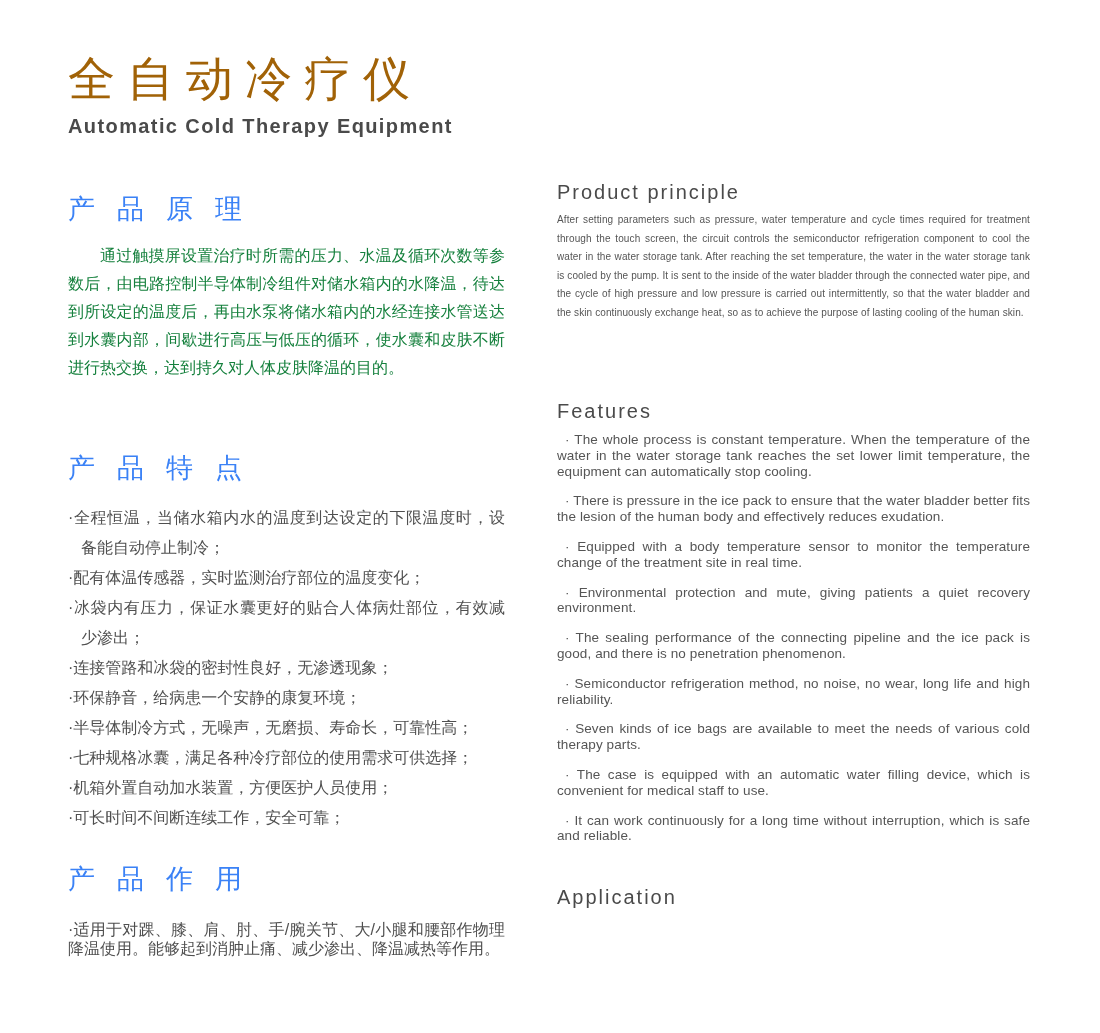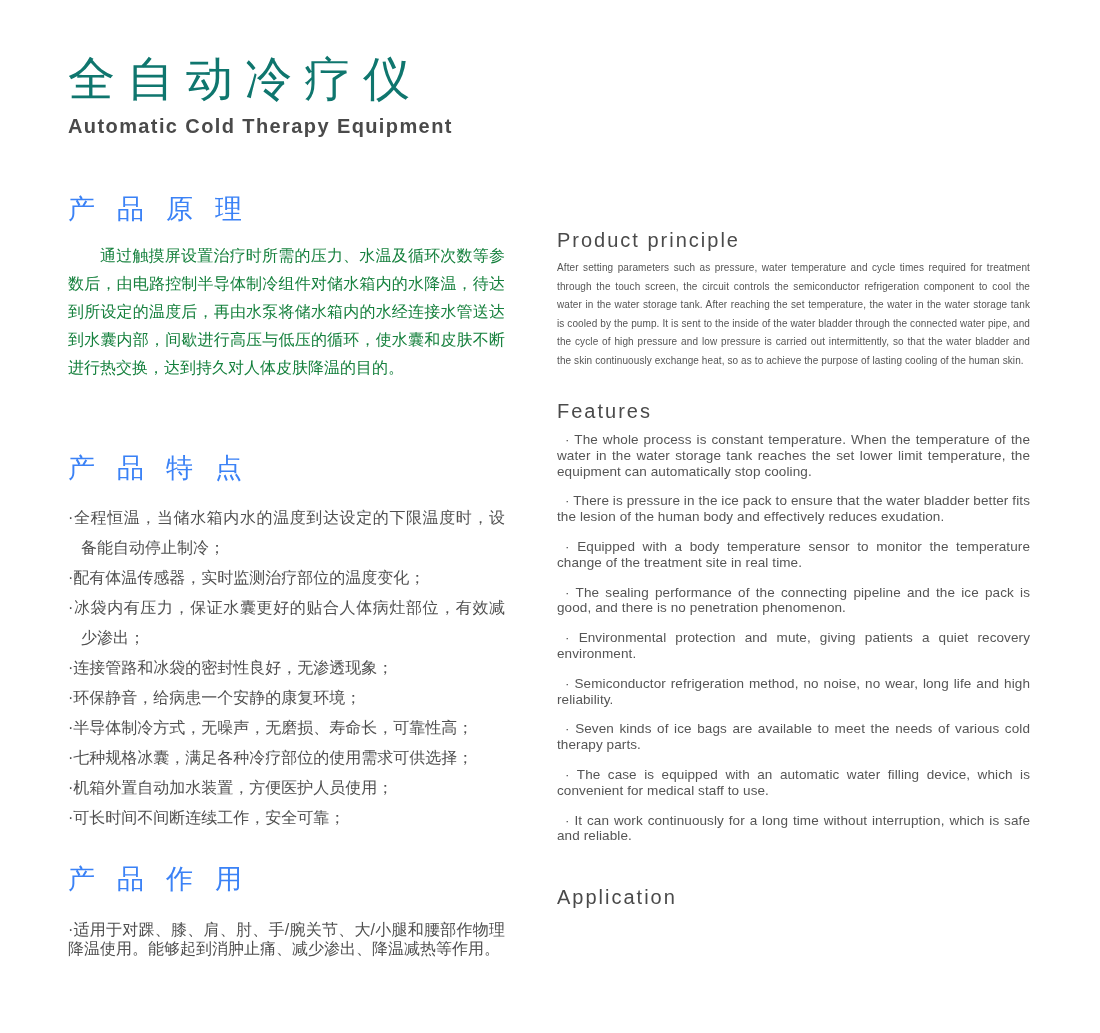--- a/index.html
+++ b/index.html
@@ -15,21 +15,21 @@
   .abs { position: absolute; }
 
   
   #title-block { left: 68px; top: 50px; width: 520px; }
   .cn-title {
     margin: 0;
     font-size: 47px;
     font-weight: 500;
     letter-spacing: 12px;
     line-height: 1.25;
-    color: #0f766e;
+    color: #a16207;
     white-space: nowrap;
   }
   .en-subtitle {
     margin-top: 6px;
     font-size: 20px;
     font-weight: 600;
     letter-spacing: 1.4px;
     color: #4a4a4a;
     white-space: nowrap;
   }
@@ -77,21 +77,21 @@
   
   .col-right { left: 557px; width: 473px; }
   .en-h {
     margin: 0;
     font-size: 20px;
     font-weight: 500;
     letter-spacing: 2px;
     color: #4a4a4a;
     white-space: nowrap;
   }
-  #en-principle { top: 181px; margin-top: 48px; }
+  #en-principle { top: 181px; }
   .en-para {
     margin: 7px 0 0 0;
     font-size: 10px;
     line-height: 18.6px;
     letter-spacing: 0.1px;
     color: #555555;
     text-align: justify;
   }
   #en-features { top: 400px; }
   .en-list {
@@ -152,22 +152,22 @@
   <h3 class="en-h">Product principle</h3>
   <p class="en-para">After setting parameters such as pressure, water temperature and cycle times required for treatment through the touch screen, the circuit controls the semiconductor refrigeration component to cool the water in the water storage tank. After reaching the set temperature, the water in the water storage tank is cooled by the pump. It is sent to the inside of the water bladder through the connected water pipe, and the cycle of high pressure and low pressure is carried out intermittently, so that the water bladder and the skin continuously exchange heat, so as to achieve the purpose of lasting cooling of the human skin.</p>
 </section>
 
 <section class="abs col-right" id="en-features">
   <h3 class="en-h">Features</h3>
   <ul class="en-list">
     <li>· The whole process is constant temperature. When the temperature of the water in the water storage tank reaches the set lower limit temperature, the equipment can automatically stop cooling.</li>
     <li>· There is pressure in the ice pack to ensure that the water bladder better fits the lesion of the human body and effectively reduces exudation.</li>
     <li>· Equipped with a body temperature sensor to monitor the temperature change of the treatment site in real time.</li>
+    <li>· Environmental protection and mute, giving patients a quiet recovery environment.</li>
     <li>· The sealing performance of the connecting pipeline and the ice pack is good, and there is no penetration phenomenon.</li>
-    <li>· Environmental protection and mute, giving patients a quiet recovery environment.</li>
     <li>· Semiconductor refrigeration method, no noise, no wear, long life and high reliability.</li>
     <li>· Seven kinds of ice bags are available to meet the needs of various cold therapy parts.</li>
     <li>· The case is equipped with an automatic water filling device, which is convenient for medical staff to use.</li>
     <li>· It can work continuously for a long time without interruption, which is safe and reliable.</li>
   </ul>
 </section>
 
 <section class="abs col-right" id="en-application">
   <h3 class="en-h">Application</h3>
 </section>

